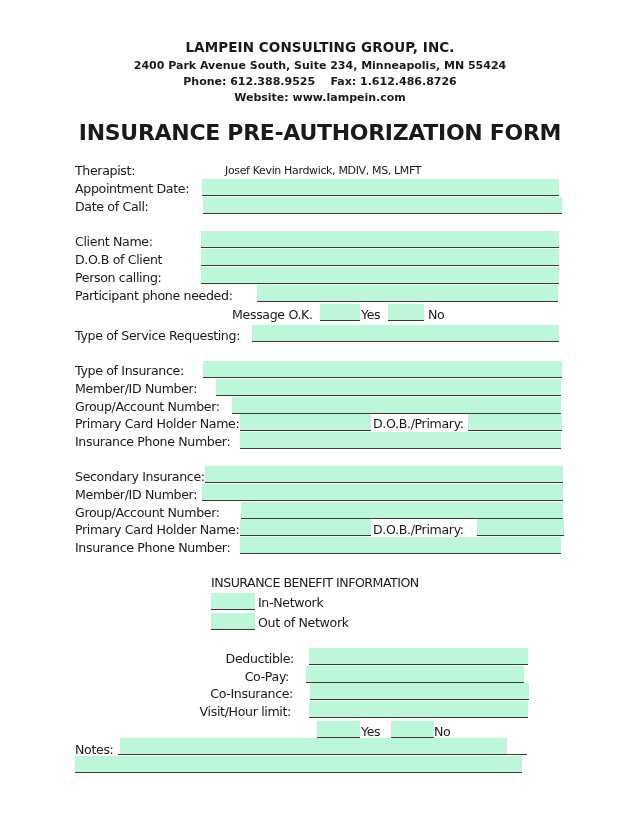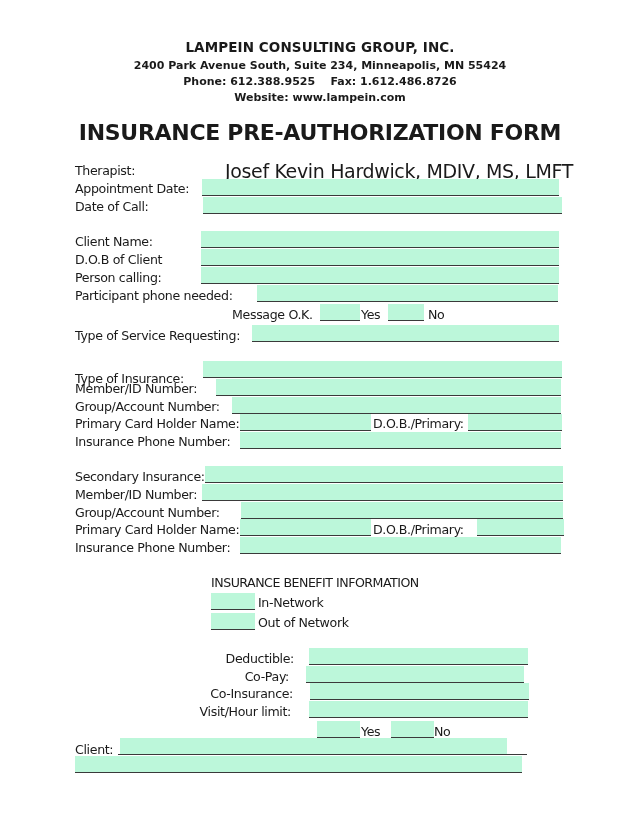--- a/index.html
+++ b/index.html
@@ -8,21 +8,21 @@
   .hdr { position: absolute; left: 0; width: 640px; text-align: center; font-weight: bold; }
   .h-company { top: 39px; font-size: 13.5px; letter-spacing: 0.1px; }
   .h-line { font-size: 11px; }
   .h-address { top: 59px; }
   .h-phone { top: 75px; }
   .h-web { top: 91px; }
   .h-title { top: 120px; font-size: 22px; letter-spacing: -0.3px; }
 
   .lbl { position: absolute; font-size: 12.6px; line-height: 16px; white-space: nowrap;
          font-family: "DejaVu Sans", sans-serif; letter-spacing: -0.35px; }
-  .val { position: absolute; font-size: 19px; line-height: 16px; white-space: nowrap; letter-spacing: -0.35px; }
+  .val { position: absolute; font-size: 11px; line-height: 16px; white-space: nowrap; letter-spacing: -0.35px; }
   .right { text-align: right; }
 
   .fld { position: absolute; background: #bcf7da; border: none; box-sizing: border-box;
          border-bottom: 1px solid #3a3a3a; height: 17px; padding: 0; margin: 0;
          font-family: "DejaVu Sans", sans-serif; font-size: 12px; }
   .fld.noline { border-bottom: none; }
   .uline { position: absolute; height: 0; border-bottom: 1px solid #3a3a3a; }
 </style>
 </head>
 <body>
@@ -56,21 +56,21 @@
 
 <div class="lbl" style="left:232px; top:307px;">Message O.K.</div>
 <input type="checkbox" class="fld" style="left: 320px; top: 304px; width: 40px; appearance: none; background: rgb(188, 247, 218);">
 <div class="lbl" style="left:361px; top:307px;">Yes</div>
 <input type="checkbox" class="fld" style="left: 388px; top: 304px; width: 36px; appearance: none; background: rgb(188, 247, 218);">
 <div class="lbl" style="left:428px; top:307px;">No</div>
 
 <div class="lbl" style="left:75px; top:328px;">Type of Service Requesting:</div>
 <input class="fld" style="left: 252px; top: 325px; width: 307px; background: rgb(188, 247, 218);" value="">
 
-<div class="lbl" style="left:75px; top:363px;margin-top:8px;">Type of Insurance:</div>
+<div class="lbl" style="left:75px; top:363px;">Type of Insurance:</div>
 <input class="fld" style="left: 203px; top: 361px; width: 359px; background: rgb(188, 247, 218);" value="">
 
 <div class="lbl" style="left:75px; top:381px;">Member/ID Number:</div>
 <input class="fld" style="left: 216px; top: 379px; width: 345px; background: rgb(188, 247, 218);" value="">
 
 <div class="lbl" style="left:75px; top:399px;">Group/Account Number:</div>
 <input class="fld" style="left: 232px; top: 397px; width: 329px; background: rgb(188, 247, 218);" value="">
 
 <div class="lbl" style="left:75px; top:416px;">Primary Card Holder Name:</div>
 <input class="fld" style="left: 240px; top: 414px; width: 131px; background: rgb(188, 247, 218);" value="">
@@ -116,16 +116,16 @@
 
 <div class="lbl right" style="right:349px; top:704px;">Visit/Hour limit:</div>
 <input class="fld" style="left: 309px; top: 701px; width: 219px; background: rgb(188, 247, 218);" value="">
 
 <div class="lbl" style="left:165px; top:724px;margin-top:16px;">Authorization needed:</div>
 <input type="checkbox" class="fld" style="left: 317px; top: 721px; width: 43px; appearance: none; background: rgb(188, 247, 218);">
 <div class="lbl" style="left:361px; top:724px;">Yes</div>
 <input type="checkbox" class="fld" style="left: 391px; top: 721px; width: 43px; appearance: none; background: rgb(188, 247, 218);">
 <div class="lbl" style="left:434px; top:724px;">No</div>
 
-<div class="lbl" style="left:75px; top:742px;">Client:</div>
+<div class="lbl" style="left:75px; top:742px;">Notes:</div>
 <input class="fld noline" style="left: 120px; top: 738px; width: 387px; background: rgb(188, 247, 218);" value="">
 <div class="uline" style="left:118px; top:754px; width:409px;"></div>
 <input class="fld" style="left: 75px; top: 756px; width: 447px; height: 17px; background: rgb(188, 247, 218);" value="">
 
 </body></html>

